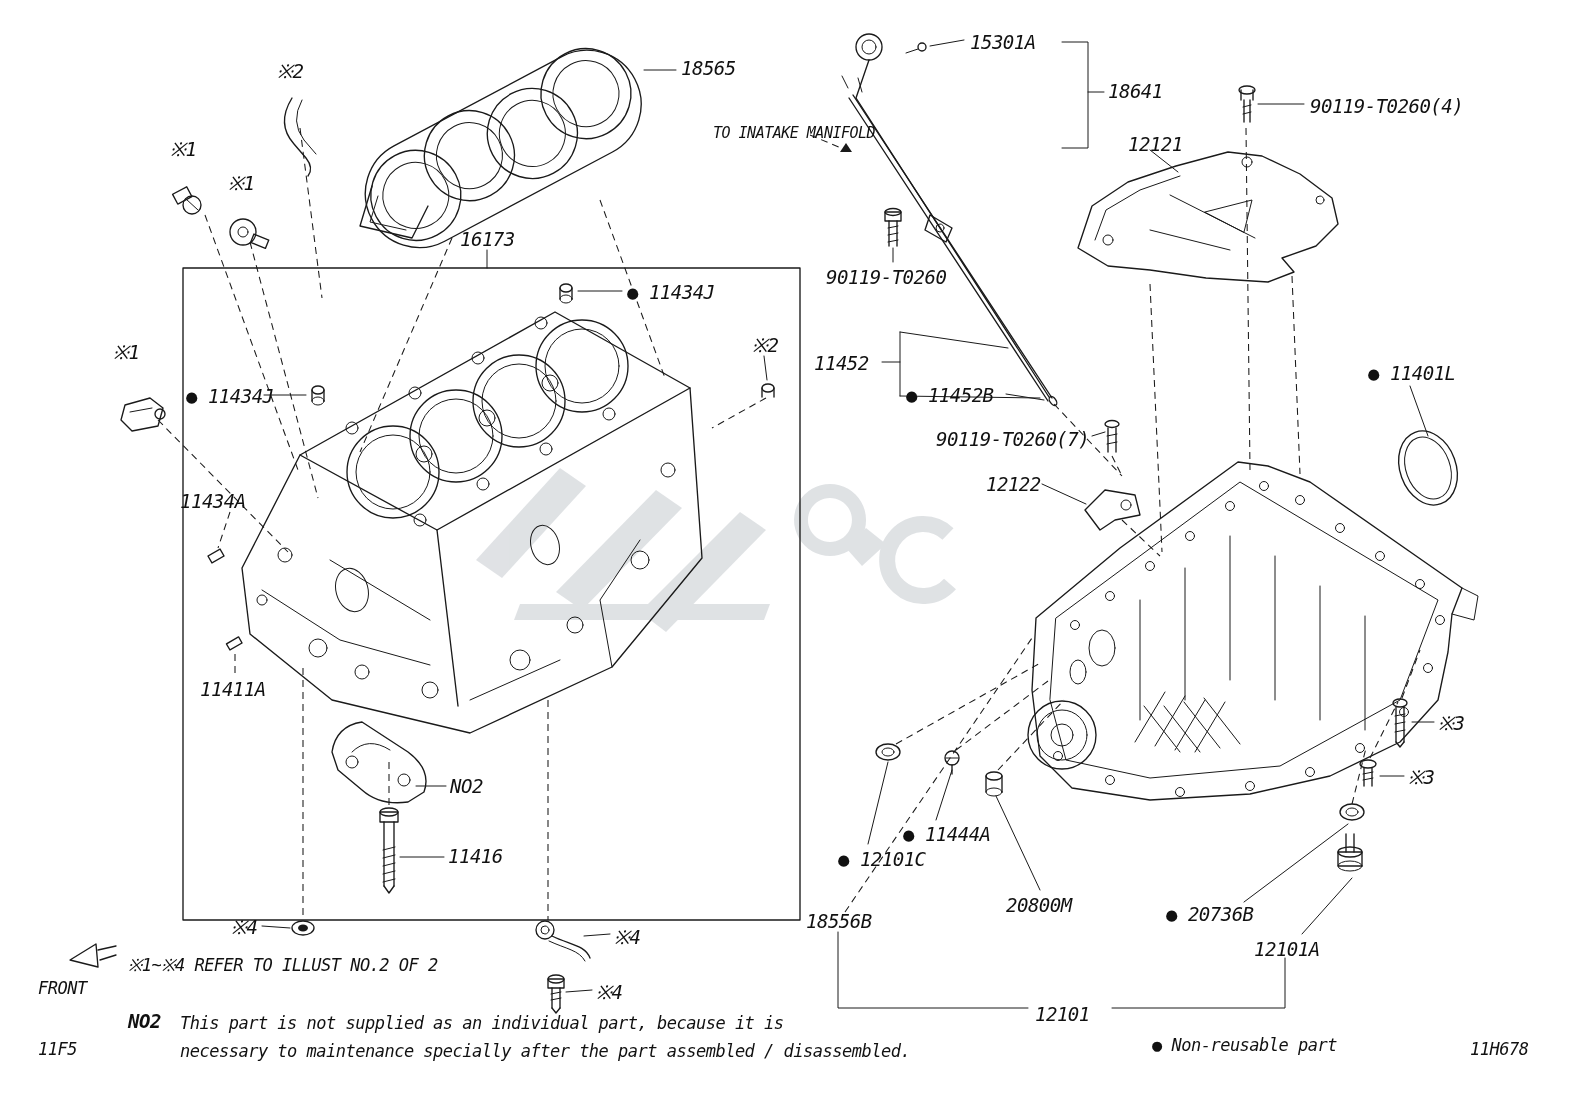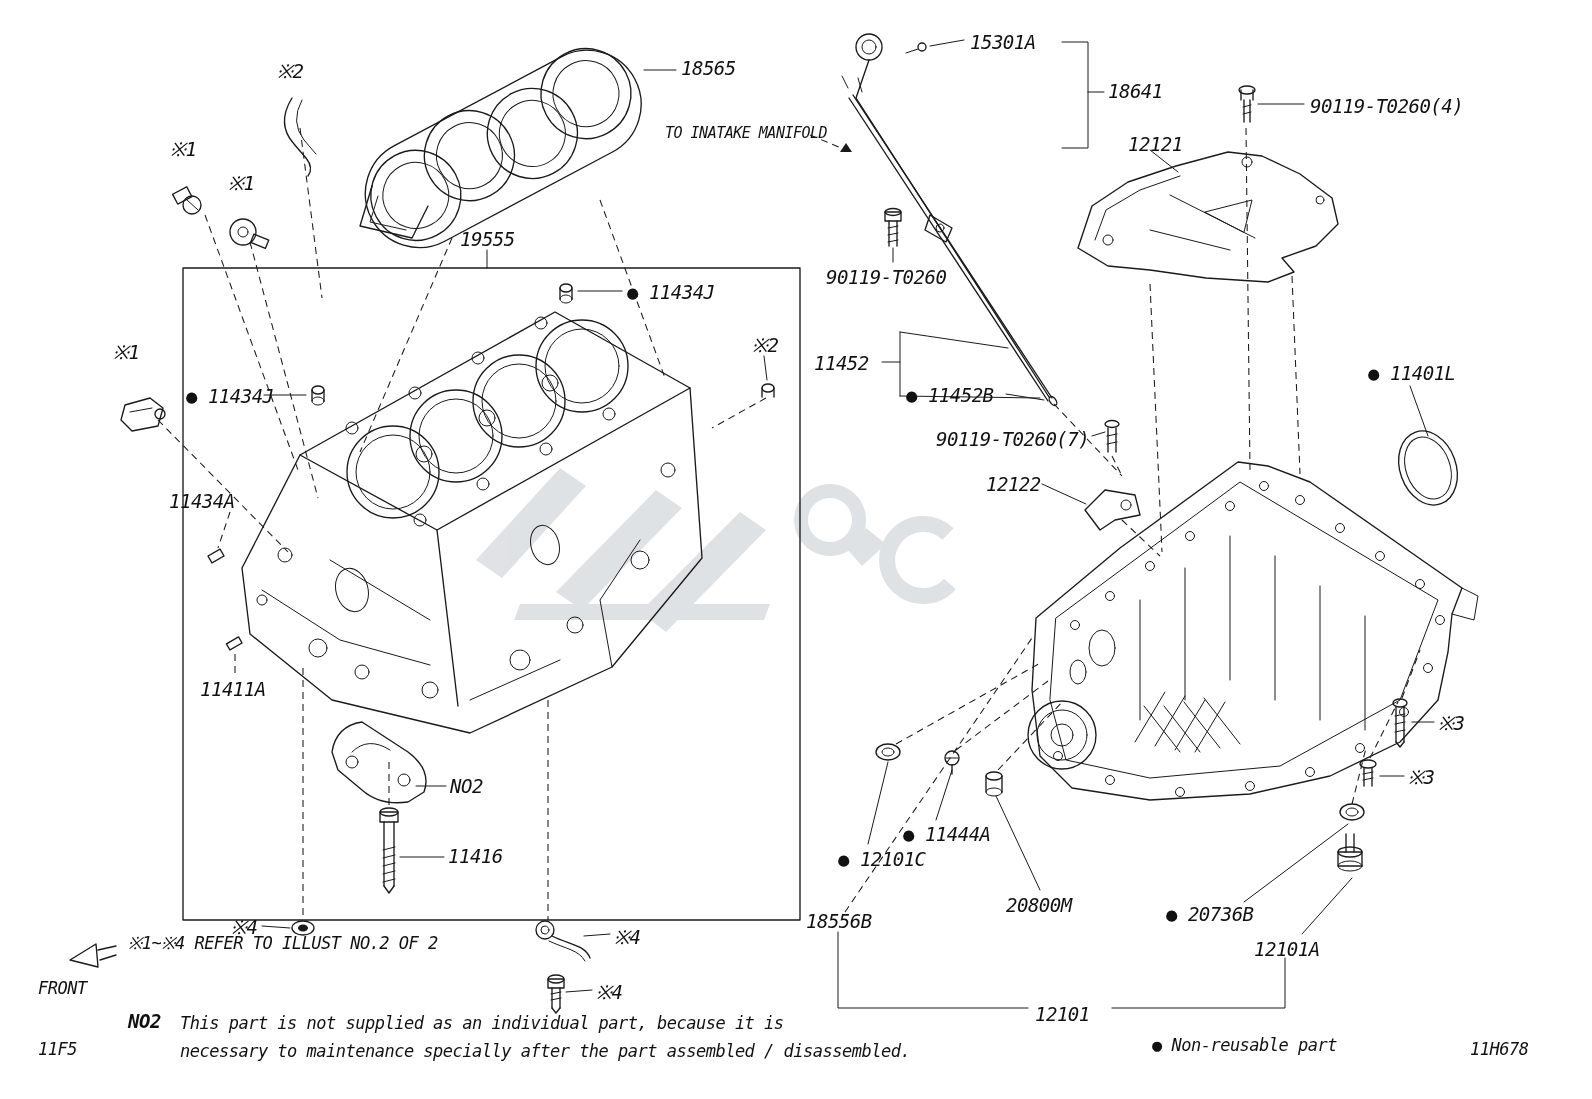--- a/index.html
+++ b/index.html
@@ -4,21 +4,21 @@
 <style>
   html,body{margin:0;padding:0;background:#fff;}
   #canvas{position:relative;width:1592px;height:1099px;background:#ffffff;overflow:hidden;
           font-family:"DejaVu Sans Mono", monospace;color:#111;}
   svg.art{position:absolute;left:0;top:0;}
   .ln{stroke:#1a1a1a;fill:none;stroke-width:1.35;stroke-linecap:round;stroke-linejoin:round;}
   .thin{stroke:#1a1a1a;fill:none;stroke-width:1;stroke-linecap:round;}
   .dash{stroke:#1a1a1a;fill:none;stroke-width:1.05;stroke-dasharray:7 5;}
   .fillk{fill:#1a1a1a;stroke:none;}
   .lbl{position:absolute;font-size:19px;line-height:22px;white-space:nowrap;letter-spacing:-0.5px;font-style:italic;}
-  .lbl.sm{font-size:15px;}
+  .lbl.sm{font-size:15px;margin-left:48px;}
   .lbl.md{font-size:17px;}
   .lbl.b{font-weight:bold;}
 </style>
 </head>
 <body>
 
 <div id="canvas">
 
   <svg class="art" width="1592" height="1099" viewBox="0 0 1592 1099">
 
@@ -406,50 +406,50 @@
 
   <div class="lbl" style="left:277px;top:60px">※2</div>
   <div class="lbl" style="left:681px;top:57px">18565</div>
   <div class="lbl" style="left:970px;top:31px">15301A</div>
   <div class="lbl" style="left:1108px;top:80px">18641</div>
   <div class="lbl" style="left:1310px;top:95px">90119-T0260(4)</div>
   <div class="lbl sm" style="left:665px;top:122px">TO INATAKE MANIFOLD</div>
   <div class="lbl" style="left:1128px;top:133px">12121</div>
   <div class="lbl" style="left:170px;top:138px">※1</div>
   <div class="lbl" style="left:228px;top:172px">※1</div>
-  <div class="lbl" style="left:460px;top:228px">19555</div>
+  <div class="lbl" style="left:460px;top:228px">16173</div>
   <div class="lbl" style="left:826px;top:266px">90119-T0260</div>
   <div class="lbl" style="left:627px;top:281px">● 11434J</div>
   <div class="lbl" style="left:752px;top:334px">※2</div>
   <div class="lbl" style="left:113px;top:341px">※1</div>
   <div class="lbl" style="left:814px;top:352px">11452</div>
   <div class="lbl" style="left:186px;top:385px">● 11434J</div>
   <div class="lbl" style="left:906px;top:384px">● 11452B</div>
   <div class="lbl" style="left:1368px;top:362px">● 11401L</div>
   <div class="lbl" style="left:936px;top:428px">90119-T0260(7)</div>
   <div class="lbl" style="left:986px;top:473px">12122</div>
-  <div class="lbl" style="left:169px;top:490px">11434A</div>
+  <div class="lbl" style="left:180px;top:490px">11434A</div>
   <div class="lbl" style="left:200px;top:678px">11411A</div>
   <div class="lbl" style="left:450px;top:775px">NO2</div>
   <div class="lbl" style="left:448px;top:845px">11416</div>
   <div class="lbl" style="left:1438px;top:712px">※3</div>
   <div class="lbl" style="left:1408px;top:766px">※3</div>
   <div class="lbl" style="left:903px;top:823px">● 11444A</div>
   <div class="lbl" style="left:838px;top:848px">● 12101C</div>
   <div class="lbl" style="left:806px;top:910px">18556B</div>
   <div class="lbl" style="left:1006px;top:894px">20800M</div>
   <div class="lbl" style="left:1166px;top:903px">● 20736B</div>
   <div class="lbl" style="left:1254px;top:938px">12101A</div>
   <div class="lbl" style="left:231px;top:916px">※4</div>
   <div class="lbl" style="left:614px;top:926px">※4</div>
   <div class="lbl" style="left:596px;top:981px">※4</div>
   <div class="lbl" style="left:1035px;top:1003px">12101</div>
 
   <div class="lbl md" style="left:38px;top:977px">FRONT</div>
-  <div class="lbl md" style="left:128px;top:932px">※1~※4 REFER TO ILLUST NO.2 OF 2</div>
+  <div class="lbl md" style="left:128px;top:954px">※1~※4 REFER TO ILLUST NO.2 OF 2</div>
   <div class="lbl b" style="left:128px;top:1010px">NO2</div>
   <div class="lbl md" style="left:180px;top:1012px">This part is not supplied as an individual part, because it is</div>
   <div class="lbl md" style="left:180px;top:1040px">necessary to maintenance specially after the part assembled / disassembled.</div>
   <div class="lbl md" style="left:38px;top:1038px">11F5</div>
   <div class="lbl md" style="left:1152px;top:1034px">● Non-reusable part</div>
   <div class="lbl md" style="left:1470px;top:1038px">11H678</div>
 
 </div>
 
 </body></html>

